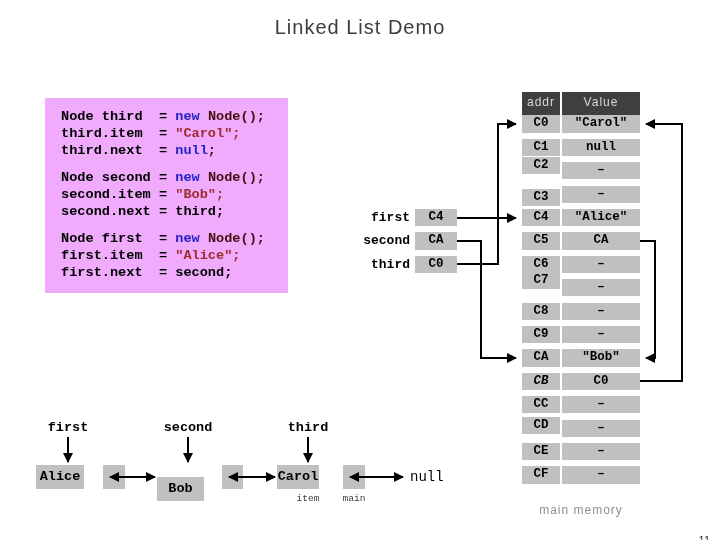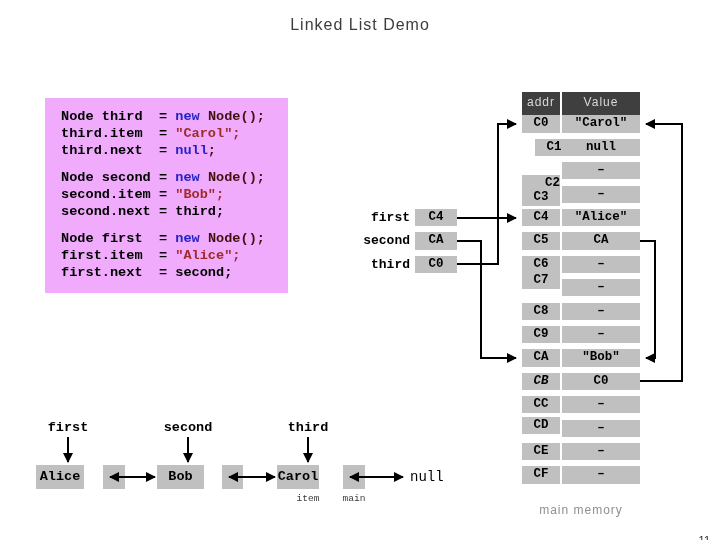--- a/index.html
+++ b/index.html
@@ -1,19 +1,19 @@
 <!DOCTYPE html>
 <html><head>
 <meta charset="utf-8">
 <style>
   html,body{margin:0;padding:0;background:#fff;}
   .slide{position:relative;width:720px;height:540px;background:#ffffff;overflow:hidden;
          font-family:"Liberation Sans", sans-serif;}
   .title{position:absolute;left:0;top:16px;width:720px;text-align:center;
-         font-size:16px;letter-spacing:1px;color:#3d3d3d;}
+         font-size:20px;letter-spacing:1px;color:#3d3d3d;}
   
   .code-block{position:absolute;left:45px;top:98px;width:243px;height:195px;
               background:#f0abfc;box-sizing:border-box;padding:10px 0 0 16px;
               font-family:"Liberation Mono","DejaVu Sans Mono",monospace;
               font-size:13.6px;font-weight:bold;line-height:17px;white-space:pre;}
   .code-group{margin-bottom:10px;}
   .c-plain{color:#000000;}
   .c-keyword{color:#2222c8;}
   .c-type{color:#431010;}
   .c-string{color:#9e2b2b;}
@@ -70,23 +70,23 @@
       <div class="ptr-box" style="top: 232.3px;">CA</div>
       <div class="ptr-label" style="top: 255.7px;">third</div>
       <div class="ptr-box" style="top: 255.7px;">C0</div>
     </div>
 
   <div id="memory-table">
     <div class="mem-header-cell addr">addr</div>
     <div class="mem-header-cell val">Value</div>
   <div class="mem-cell addr" style="top: 115.3px;">C0</div>
       <div class="mem-cell val" style="top: 115.3px;">"Carol"</div>
-      <div class="mem-cell addr" style="top: 138.7px; margin-left: 13px;">C1</div>
+      <div class="mem-cell addr" style="top: 138.7px;">C1</div>
       <div class="mem-cell val" style="top: 138.7px;">null</div>
-      <div class="mem-cell addr" style="top: 175px; text-align: right;">C2</div>
+      <div class="mem-cell addr" style="top: 157px;">C2</div>
       <div class="mem-cell val" style="top: 162.1px;">–</div>
       <div class="mem-cell addr" style="top: 189px;">C3</div>
       <div class="mem-cell val" style="top: 185.5px;">–</div>
       <div class="mem-cell addr" style="top: 208.9px;">C4</div>
       <div class="mem-cell val" style="top: 208.9px;">"Alice"</div>
       <div class="mem-cell addr" style="top: 232.3px;">C5</div>
       <div class="mem-cell val" style="top: 232.3px;">CA</div>
       <div class="mem-cell addr" style="top: 255.7px;">C6</div>
       <div class="mem-cell val" style="top: 255.7px;">–</div>
       <div class="mem-cell addr" style="top: 272px;">C7</div>
@@ -111,21 +111,21 @@
   <div class="mem-caption">main memory</div>
 
   <div id="list-diagram">
     <div class="null-text">null</div>
     <div class="field-label item">item</div>
     <div class="field-label next">main</div>
   <div class="node-label" style="left: 18px;">first</div>
       <div class="node-box" style="left: 36px; width: 48px;">Alice</div>
       <div class="node-box" style="left: 103px; width: 22px;"></div>
       <div class="node-label" style="left: 138px;">second</div>
-      <div class="node-box" style="left: 157px; width: 47px;">Bob</div>
+      <div class="node-box" style="left: 157px; width: 47px; margin-top: 12px;">Bob</div>
       <div class="node-box" style="left: 222px; width: 21px;"></div>
       <div class="node-label" style="left: 258px;">third</div>
       <div class="node-box" style="left: 277px; width: 42px;">Carol</div>
       <div class="node-box" style="left: 343px; width: 22px;"></div>
     </div>
 
   <svg class="overlay" viewBox="0 0 720 540">
     <defs>
       <marker id="ah" viewBox="0 0 10 10" refX="9" refY="5" markerWidth="10" markerHeight="10" markerUnits="userSpaceOnUse" orient="auto-start-reverse">
         <path d="M0,0 L10,5 L0,10 z" fill="#000"></path>

